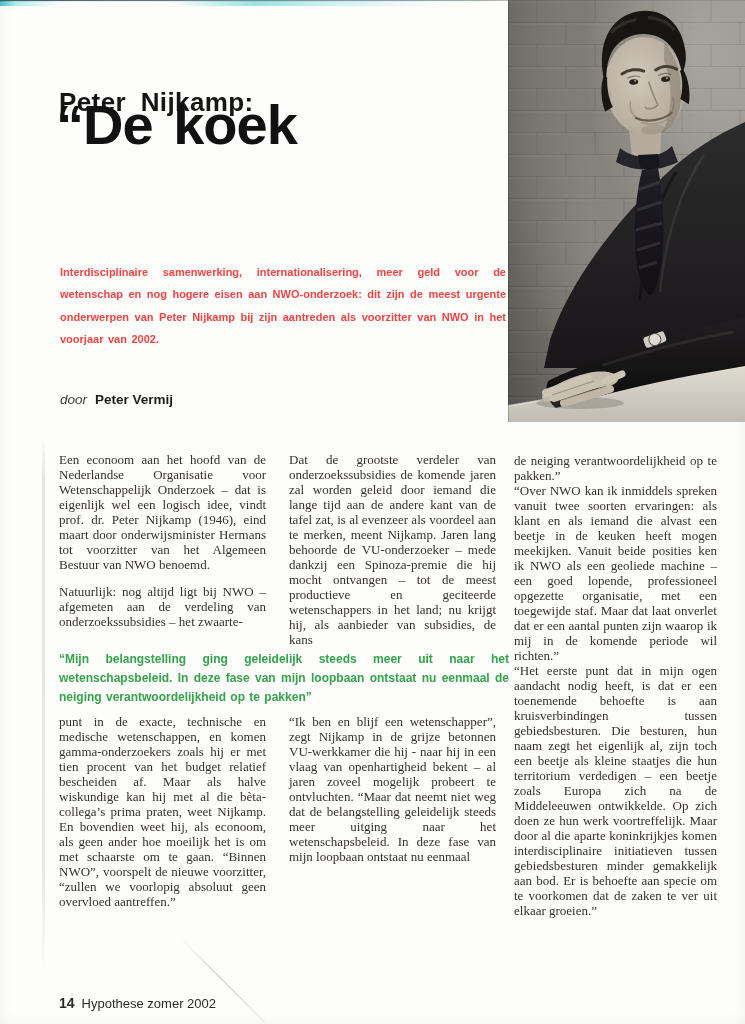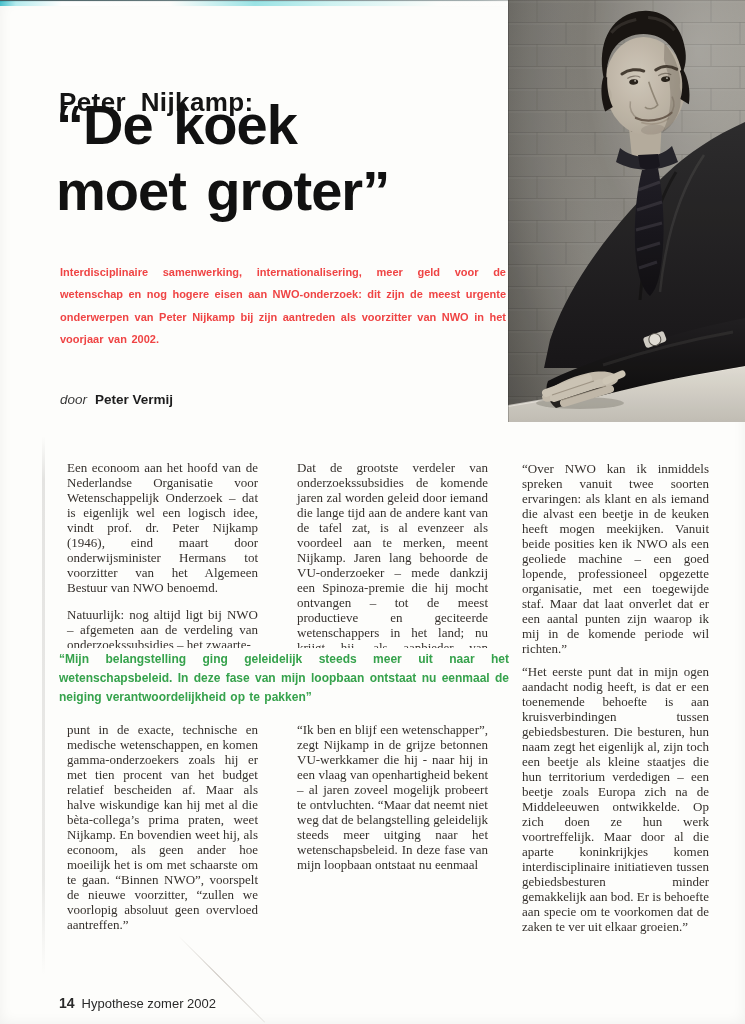--- a/index.html
+++ b/index.html
@@ -29,21 +29,21 @@
   
   .intro{position:absolute;left:60px;top:261px;width:446px;
     font-size:11px;font-weight:bold;line-height:22.4px;text-align:justify;
     color:#ef4444;word-spacing:1.5px;}
   .byline{position:absolute;left:60px;top:392px;font-size:13.5px;color:#3a3a3a;}
   .byline .prefix{font-style:italic;margin-right:8px;font-weight:normal;}
   .byline .name{font-weight:bold;color:#1d1d1d;}
   
   .col{position:absolute;width:207px;font-family:"Liberation Serif",serif;
     font-size:13px;line-height:15px;text-align:justify;color:#35302c;}
-  .col p{margin:8px;}
+  .col p{margin:0;}
   .col.gap p + p{margin-top:12px;}
   .c1t{left:59px;top:452px;height:196px;overflow:hidden;}
   .c2t{left:289px;top:452px;height:196px;overflow:hidden;}
   .c1b{left:59px;top:714px;}
   .c2b{left:289px;top:714px;}
   .c3 {left:514px;top:453px;width:203px;}
   
   .pullquote{position:absolute;left:59px;top:650px;width:450px;
     font-size:12px;font-weight:bold;line-height:19px;text-align:justify;
     word-spacing:1px;}
@@ -59,21 +59,20 @@
 
 <div id="page">
 
   <div class="scan-top-line"></div>
   <div class="scan-top-strip"></div>
 
   <div class="kicker">Peter Nijkamp:</div>
 
   <div class="headline">
     <span>“De koek</span>
-    <span>moet groter”</span>
   </div>
 
   <div class="intro">Interdisciplinaire samenwerking, internationalisering, meer geld voor de wetenschap en nog hogere eisen aan NWO-onderzoek: dit zijn de meest urgente onderwerpen van Peter Nijkamp bij zijn aantreden als voorzitter van NWO in het voorjaar van 2002.</div>
 
   <div class="byline">
     <span class="prefix">door</span><span class="name">Peter Vermij</span>
   </div>
 
   <div class="photo">
     <svg width="237" height="422" viewBox="0 0 237 422" role="img">
@@ -192,20 +191,21 @@
 
   <div class="col gap c1b">
     <p>punt in de exacte, technische en medische wetenschappen, en komen gamma-onderzoekers zoals hij er met tien procent van het budget relatief bescheiden af. Maar als halve wiskundige kan hij met al die bèta-collega’s prima praten, weet Nijkamp. En bovendien weet hij, als econoom, als geen ander hoe moeilijk het is om met schaarste om te gaan. “Binnen NWO”, voorspelt de nieuwe voorzitter, “zullen we voorlopig absoluut geen overvloed aantreffen.”</p>
   </div>
 
   <div class="col gap c2b">
     <p>“Ik ben en blijf een wetenschapper”, zegt Nijkamp in de grijze betonnen VU-werkkamer die hij - naar hij in een vlaag van openhartigheid bekent – al jaren zoveel mogelijk probeert te ontvluchten. “Maar dat neemt niet weg dat de belangstelling geleidelijk steeds meer uitging naar het wetenschapsbeleid. In deze fase van mijn loopbaan ontstaat nu eenmaal</p>
   </div>
 
   <div class="col c3">
+    <p>de neiging verantwoordelijkheid op te pakken.”</p>
     <p>“Over NWO kan ik inmiddels spreken vanuit twee soorten ervaringen: als klant en als iemand die alvast een beetje in de keuken heeft mogen meekijken. Vanuit beide posities ken ik NWO als een geoliede machine – een goed lopende, professioneel opgezette organisatie, met een toegewijde staf. Maar dat laat onverlet dat er een aantal punten zijn waarop ik mij in de komende periode wil richten.”</p>
     <p>“Het eerste punt dat in mijn ogen aandacht nodig heeft, is dat er een toenemende behoefte is aan kruisverbindingen tussen gebiedsbesturen. Die besturen, hun naam zegt het eigenlijk al, zijn toch een beetje als kleine staatjes die hun territorium verdedigen – een beetje zoals Europa zich na de Middeleeuwen ontwikkelde. Op zich doen ze hun werk voortreffelijk. Maar door al die aparte koninkrijkjes komen interdisciplinaire initiatieven tussen gebiedsbesturen minder gemakkelijk aan bod. Er is behoefte aan specie om te voorkomen dat de zaken te ver uit elkaar groeien.”</p>
   </div>
 
   <div class="footer">
     <span class="num">14</span><span>Hypothese zomer 2002</span>
   </div>
 
   <div class="scan-crease-vert"></div>
   <div class="scan-crease-diag"></div>

